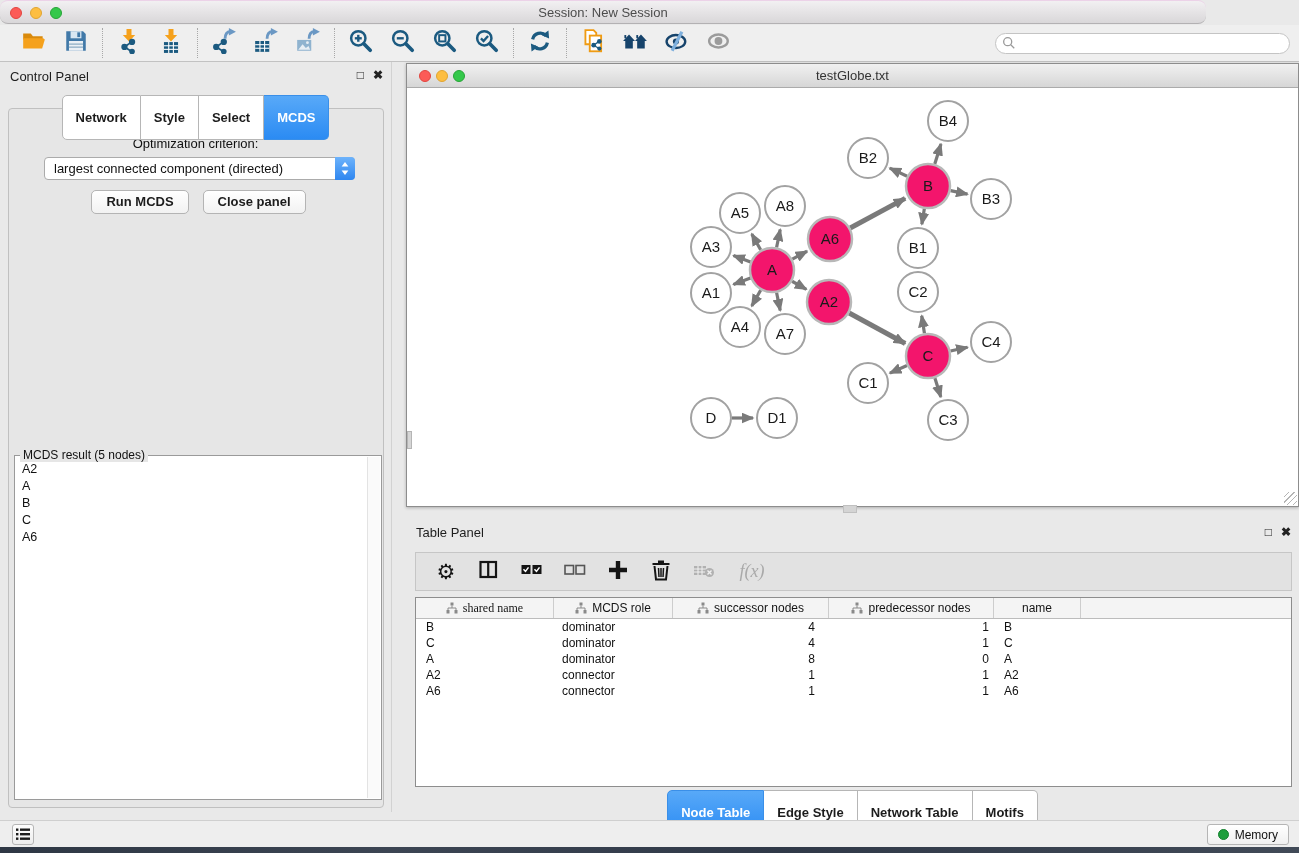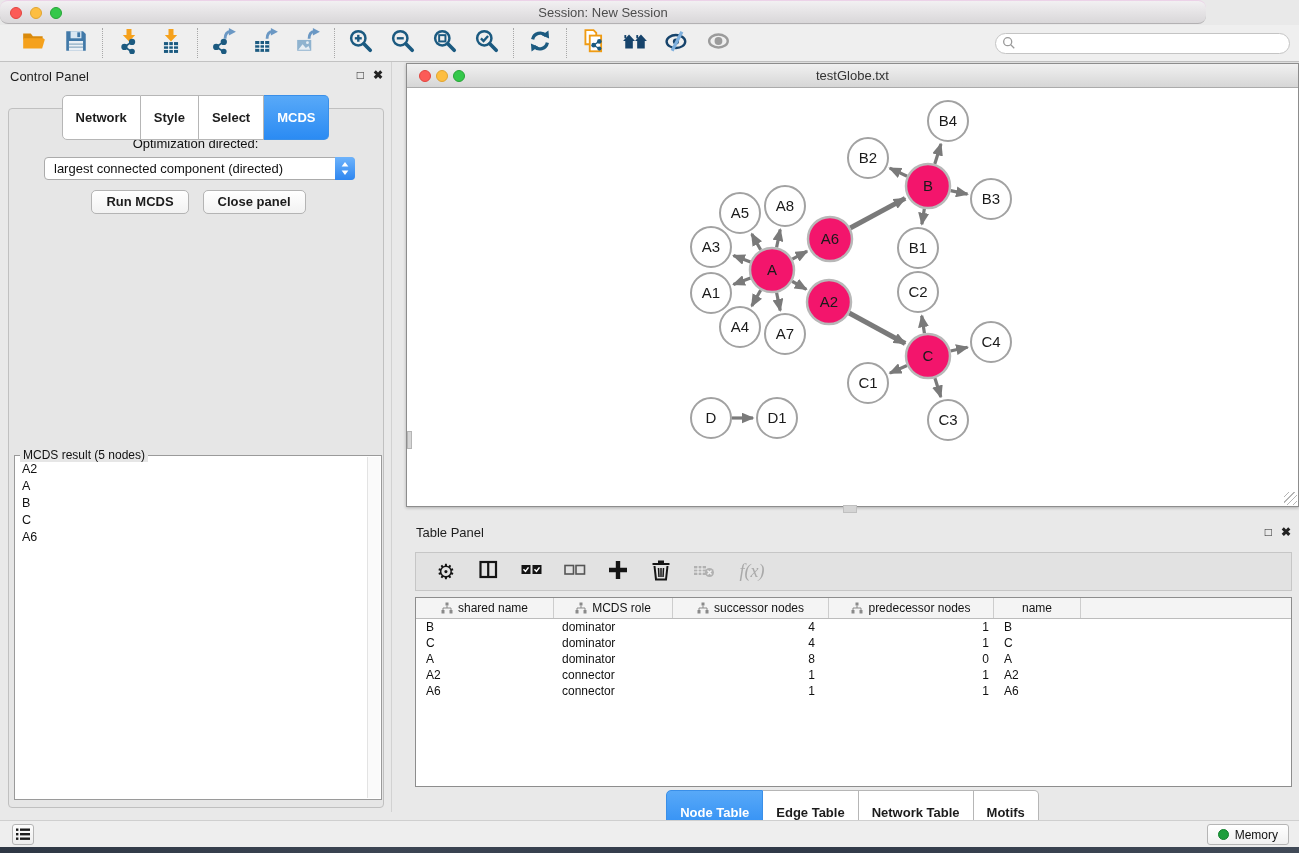--- a/index.html
+++ b/index.html
@@ -308,21 +308,21 @@
         <span class="win-icon">✖</span>
       </span>
     </div>
     <div class="cp-tabs" id="cp-tabs">
         <span class="seg-tab">Network</span>
         <span class="seg-tab">Style</span>
         <span class="seg-tab">Select</span>
         <span class="seg-tab selected">MCDS</span>
       </div>
     <div class="cp-content"></div>
-    <div class="opt-label" style="z-index:2;">Optimization directed:</div>
+    <div class="opt-label" style="z-index:2;">Optimization criterion:</div>
     <div class="dropdown" style="z-index:2;">
       <span>largest connected component (directed)</span>
       <span class="stepper">
         <svg width="10" height="17" viewBox="0 0 10 17">
           <path d="M5 2 L8.4 6.4 H1.6 Z" fill="#fff"></path>
           <path d="M5 15 L1.6 10.6 H8.4 Z" fill="#fff"></path>
         </svg>
       </span>
     </div>
     <div class="cp-buttons" style="z-index:2;padding-left:6px;">
@@ -532,21 +532,21 @@
                 <path d="M15.5 12.5 l4 4 M19.5 12.5 l-4 4" stroke="#fff" stroke-width="1.4"></path>
               </g>
             </svg></span>
         </div>
         <div class="tp-tool" style="width: 36px;">
           <span class="fx-label">f(x)</span>
         </div>
       </div>
     <div class="tp-table">
       <div class="tp-thead" id="tp-thead">
-          <div class="th" style="width: 138px;">
+          <div class="th" style="width: 138px; font-family: Liberation Serif, serif;">
             <span class="tree-icon">
               <svg width="12" height="12" viewBox="0 0 12 12">
                 <rect x="4.5" y="0.5" width="3" height="3" fill="#8a8a8a"></rect>
                 <path d="M6 3.5 V6 M2 6 H10 M2 6 V8 M10 6 V8" stroke="#8a8a8a" fill="none"></path>
                 <rect x="0.5" y="8" width="3" height="3.5" fill="#8a8a8a"></rect>
                 <rect x="8.5" y="8" width="3" height="3.5" fill="#8a8a8a"></rect>
               </svg>
             </span>
             <span>shared name</span>
           </div>
@@ -620,21 +620,21 @@
             <div class="td c0" style="width: 138px;">A6</div>
             <div class="td c1" style="width: 119px;">connector</div>
             <div class="td c2" style="width: 156px;">1</div>
             <div class="td c3" style="width: 165px;">1</div>
             <div class="td c4" style="width: 87px;">A6</div>
           </div>
         </div>
     </div>
     <div class="tp-tabs" id="tp-tabs">
         <span class="seg-tab selected">Node Table</span>
-        <span class="seg-tab">Edge Table</span>
+        <span class="seg-tab">Edge Style</span>
         <span class="seg-tab">Network Table</span>
         <span class="seg-tab">Motifs</span>
       </div>
   </div>
 
   <div class="statusbar">
     <div class="list-btn">
       <svg width="14" height="13" viewBox="0 0 14 13">
         <g fill="#1c1c1c">
           <rect x="0" y="0.5" width="2.4" height="2.4"></rect>

